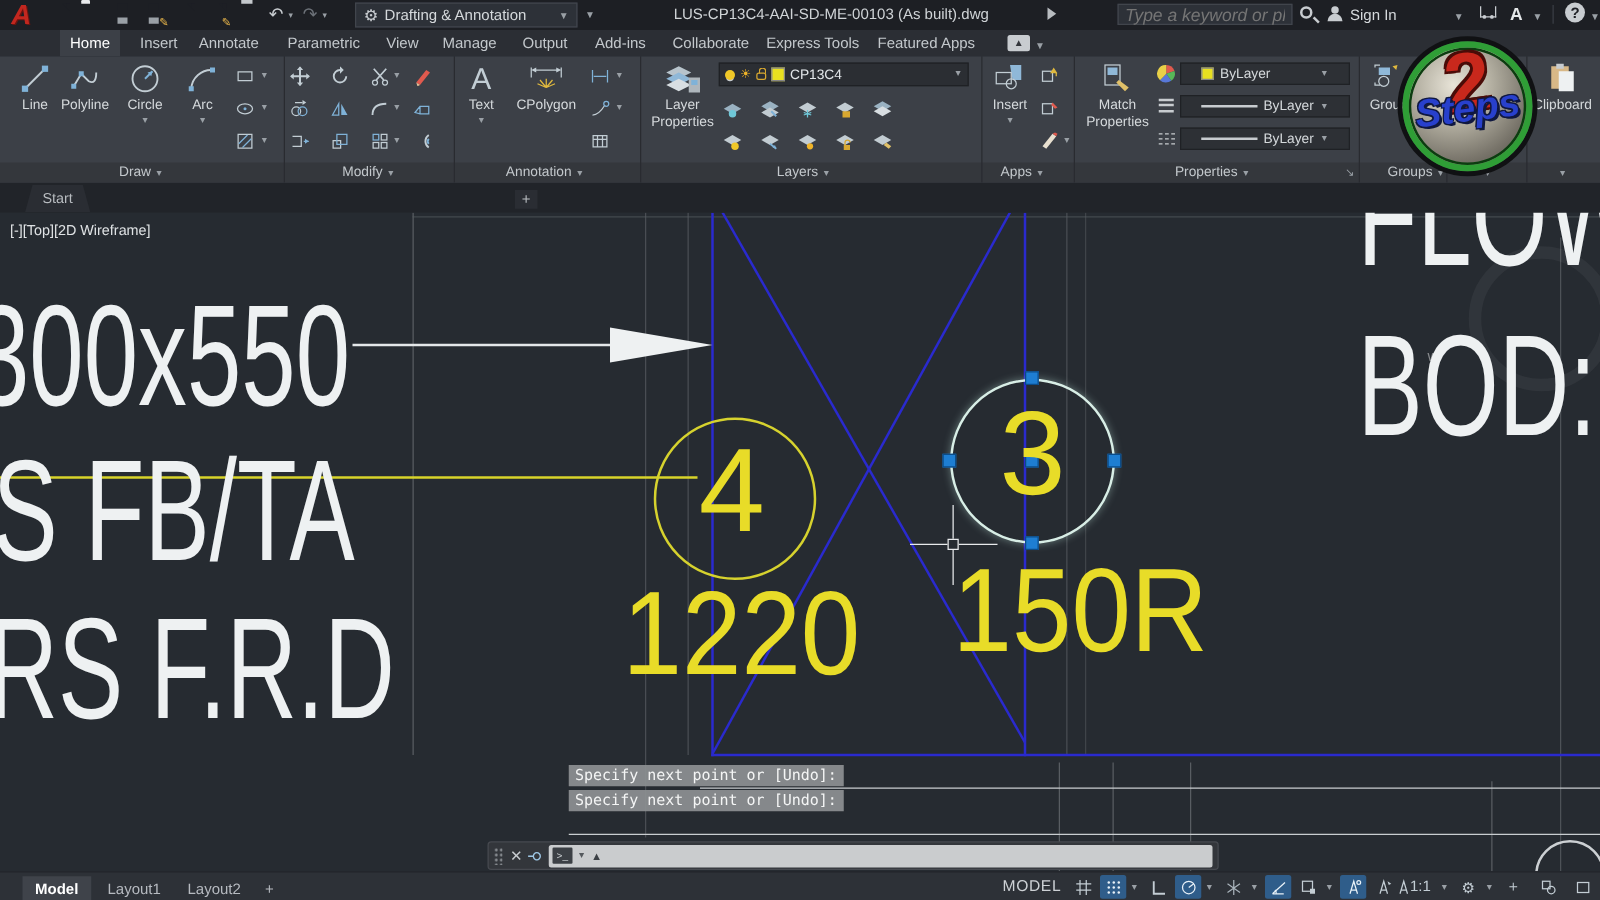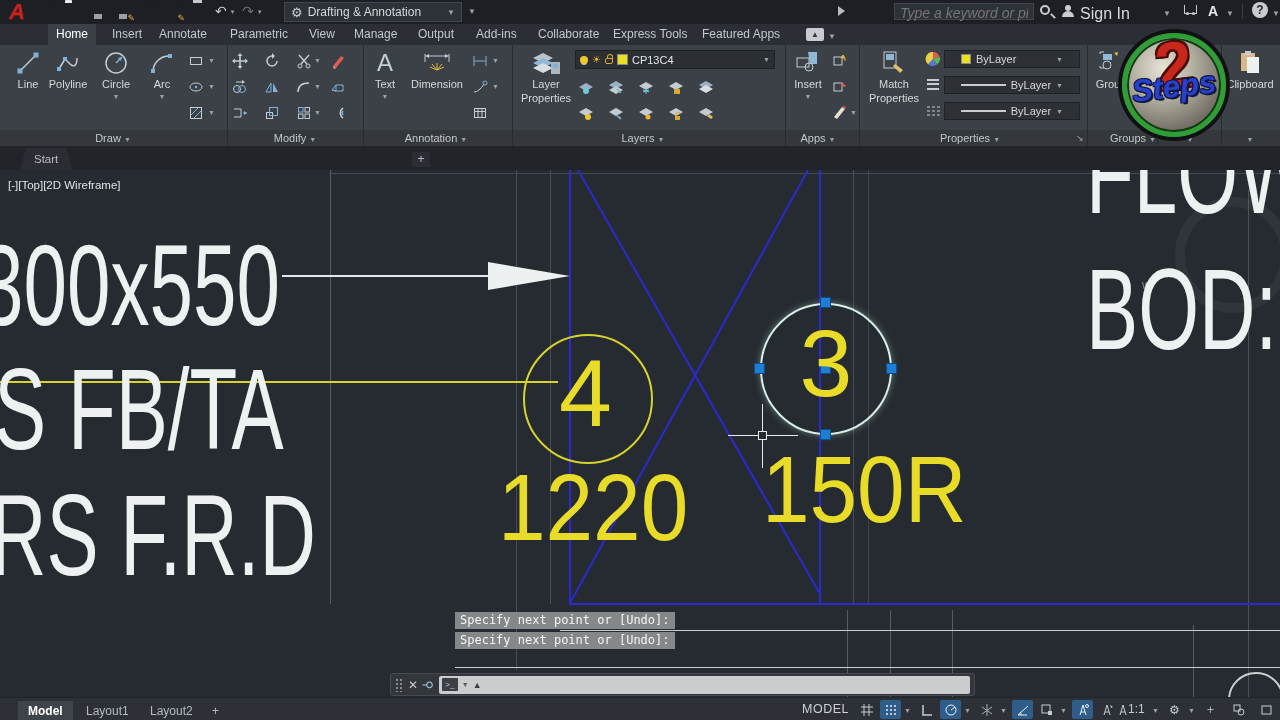--- a/index.html
+++ b/index.html
@@ -33,21 +33,21 @@
   .doc-title { position:absolute; left:500px; top:4px; width:330px; text-align:center; font-size:12px; color:#cfd3d6; white-space:nowrap; }
   .tb-play { position:absolute; left:838px; top:6px; width:0; height:0; border:5px solid transparent; border-left:7px solid #b8bcc0; }
   .search-box { position:absolute; left:894px; top:3px; width:140px; height:17px; background:#2d3138; border:1px solid #41454c; }
   .search-box input { width:100%; height:100%; background:transparent; border:0; outline:0; font-style:italic; font-size:14px;
     color:#9aa0a6; padding:0 5px; font-family:"Liberation Sans",sans-serif; }
   .search-icon { position:absolute; left:1040px; top:5px; width:10px; height:10px; border:2px solid #c8ccd0; border-radius:50%; }
   .search-icon:after { content:""; position:absolute; left:8px; top:8px; width:6px; height:2px; background:#c8ccd0; transform:rotate(45deg); }
   .person-icon { position:absolute; left:1062px; top:5px; width:12px; height:12px; }
   .person-icon:before { content:""; position:absolute; left:3px; top:0; width:6px; height:6px; border-radius:50%; background:#c8ccd0; }
   .person-icon:after { content:""; position:absolute; left:0; top:6px; width:12px; height:6px; border-radius:6px 6px 0 0; background:#c8ccd0; }
-  .signin { position:absolute; left:1080px; top:5px; font-size:16px; color:#d5d9dc; }
+  .signin { position:absolute; left:1080px; top:5px; font-size:12px; color:#d5d9dc; }
   .tb-dd1 { position:absolute; left:1163px; top:9px; font-size:8px; color:#9aa0a6; }
   .cart-icon { position:absolute; left:1184px; top:5px; width:13px; height:9px; border:1.5px solid #c8ccd0; border-top:0; }
   .cart-icon:before { content:""; position:absolute; left:1px; top:7px; width:3px; height:3px; border-radius:50%; background:#c8ccd0; }
   .cart-icon:after { content:""; position:absolute; right:1px; top:7px; width:3px; height:3px; border-radius:50%; background:#c8ccd0; }
   .autodesk-a { position:absolute; left:1208px; top:3px; font-size:14px; font-weight:700; color:#e4e7e9; }
   .tb-dd2 { position:absolute; left:1226px; top:9px; font-size:8px; color:#9aa0a6; }
   .tb-sep { position:absolute; left:1242px; top:4px; width:1px; height:15px; background:#3a3e44; }
   .help-q { position:absolute; left:1252px; top:2px; width:16px; height:16px; border-radius:50%; background:#c8ccd0; color:#1d1f24;
     font-size:12px; font-weight:700; text-align:center; line-height:16px; }
   .tb-dd3 { position:absolute; left:1272px; top:9px; font-size:8px; color:#9aa0a6; }
@@ -163,20 +163,21 @@
       <span class="mini-dd">▾</span>
     <span class="arrowglyph dim">↷</span>
       <span class="mini-dd">▾</span>
   </div>
   <div class="workspace">
     <span class="gear">⚙</span>
     <span>Drafting &amp; Annotation</span>
     <span class="ws-dd">▼</span>
   </div>
   <span class="qat-dd">▼</span>
+  <div class="doc-title">LUS-CP13C4-AAI-SD-ME-00103 (As built).dwg</div>
   <span class="tb-play"></span>
   <div class="search-box">
     <input placeholder="Type a keyword or phrase" style="">
   </div>
   <span class="search-icon"></span>
   <span class="person-icon"></span>
   <span class="signin">Sign In</span>
   <span class="tb-dd1">▼</span>
   <span class="cart-icon"></span>
   <span class="autodesk-a">A</span>
@@ -350,21 +351,21 @@
       </svg>
     <span class="cap">Text</span>
     <span class="dd8">▼</span>
   </div>
   <div class="bigbtn" style="left:406px;top:5px;width:62px">
     <svg viewBox="0 0 30 26" width="30" height="26">
         <path d="M3 4v8M27 4v8M5 6h20" stroke="#c2cdd4"></path>
         <path d="M3 6l4-2v4zM27 6l-4-2v4z" fill="#c2cdd4"></path>
         <path d="M15 20l-5-6M15 20l5-6M15 20l0-7M15 20l-7-3M15 20l7-3" stroke="#e0b93e"></path>
       </svg>
-    <span class="cap">Dimension</span>
+    <span class="cap">CPolygon</span>
   </div>
   <span class="sicon" style="left:472px;top:8px">
       <svg viewBox="0 0 16 16" width="16" height="16">
         <path d="M2 3v10M14 3v10M3 8h10" stroke="#7fb2d8"></path>
       </svg>
     </span>
   <span class="dd8" style="position:absolute;left:492px;top:12px">▼</span>
   <span class="sicon" style="left:472px;top:34px">
       <svg viewBox="0 0 16 16" width="16" height="16">
         <path d="M2 13 Q7 13 12 5" fill="none" stroke="#c2cdd4"></path>

